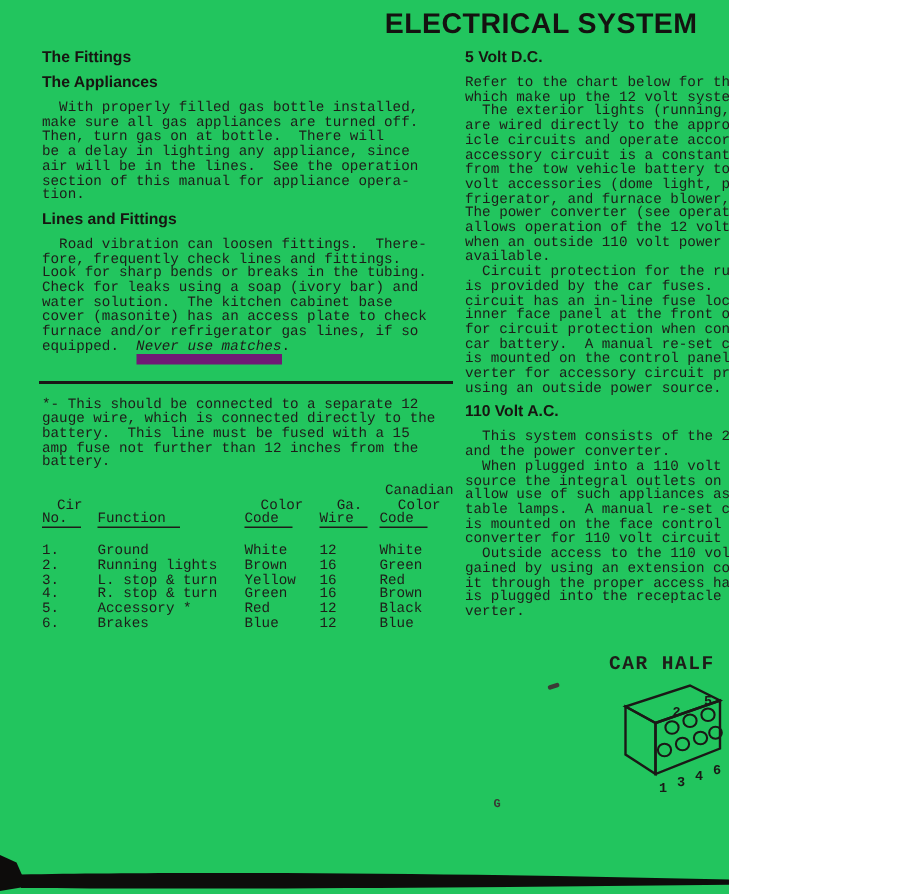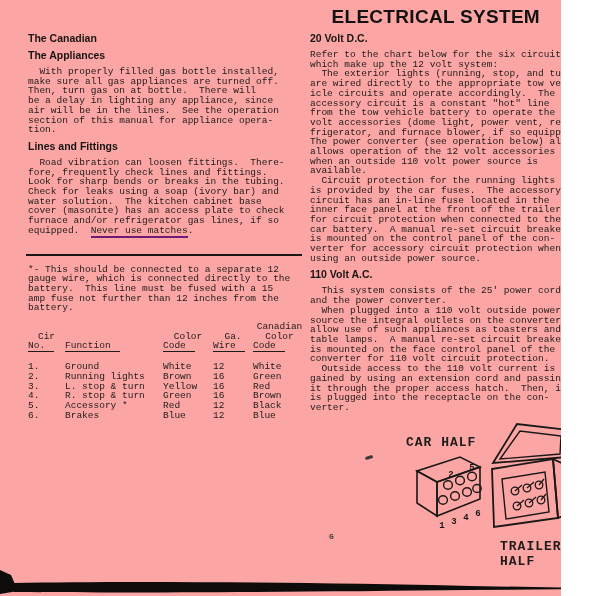--- a/index.html
+++ b/index.html
@@ -1,37 +1,37 @@
 <!DOCTYPE html>
 <html><head>
 <meta charset="utf-8">
 <style>
   html,body { margin:0; padding:0; }
   .page {
-    position:relative; width:561px; height:596px;
-    background:#fca5a5; overflow:hidden;
+    position:relative; width:486px; height:596px;
+    background:#22c55e; overflow:hidden;
     font-family:"Liberation Mono", monospace; color:#1e1c19;
   }
   .title {
     position:absolute; top:6px; right:21px;
     font-family:"Liberation Sans", sans-serif; font-weight:bold;
     font-size:19px; letter-spacing:0.3px; color:#141210;
   }
   .col { position:absolute; top:30px; }
   .col-left  { left:28px;  width:278px; }
   .col-right { left:310px; width:290px; }
   .h {
     font-family:"Liberation Sans", sans-serif; font-weight:bold;
     font-size:10.5px; color:#171511; margin:0;
   }
   .body {
     white-space:pre-wrap; margin:0;
     font-size:9.5px; line-height:9.7px;
   }
-  .u { border-bottom:2px solid #701a75; }
+  .u { border-bottom:7px solid #701a75;font-style:italic; }
   .mt2{margin-top:2px;} .mt5{margin-top:5px;}
   .mt6{margin-top:6px;} .mt8{margin-top:8px;} .mt9{margin-top:9px;}
   .sep { border:0; border-top:2px solid #1a1816; width:276px; margin:18px 0 0 -2px; }
   table.wiring {
     border-collapse:collapse; table-layout:fixed; width:278px;
     margin-top:9px; font-size:9.5px; line-height:9.7px;
   }
   table.wiring th { font-weight:normal; text-align:left; vertical-align:bottom; padding:0; }
   table.wiring td { padding:0; vertical-align:top; }
   table.wiring tbody tr:first-child td { padding-top:10px; }
@@ -52,21 +52,21 @@
   .dash-mid { left:365px; top:456px; width:8px; height:2.5px; background:#3c3a36; border-radius:2px; transform:rotate(-18deg); }
 </style>
 </head>
 <body>
 
 <div class="page">
 
   <div class="title">ELECTRICAL SYSTEM</div>
 
   <div class="col col-left">
-    <div class="h mt2">The Canadian</div>
+    <div class="h mt2">The Fittings</div>
 
     <div class="h mt5">The Appliances</div>
     <p class="body mt6">  With properly filled gas bottle installed,
 make sure all gas appliances are turned off.
 Then, turn gas on at bottle.  There will
 be a delay in lighting any appliance, since
 air will be in the lines.  See the operation
 section of this manual for appliance opera-
 tion.</p>
 
@@ -162,21 +162,21 @@
             <td>Brakes</td>
             <td>Blue</td>
             <td>12</td>
             <td>Blue</td>
         </tr>
       </tbody>
     </table>
   </div>
 
   <div class="col col-right">
-    <div class="h mt2">20 Volt D.C.</div>
+    <div class="h mt2">5 Volt D.C.</div>
     <p class="body mt6">Refer to the chart below for the six circuits
 which make up the 12 volt system:</p>
     <p class="body">  The exterior lights (running, stop, and turn)
 are wired directly to the appropriate tow veh-
 icle circuits and operate accordingly.  The
 accessory circuit is a constant "hot" line
 from the tow vehicle battery to operate the 12
 volt accessories (dome light, power vent, re-
 frigerator, and furnace blower, if so equipped)
 The power converter (see operation below) also

